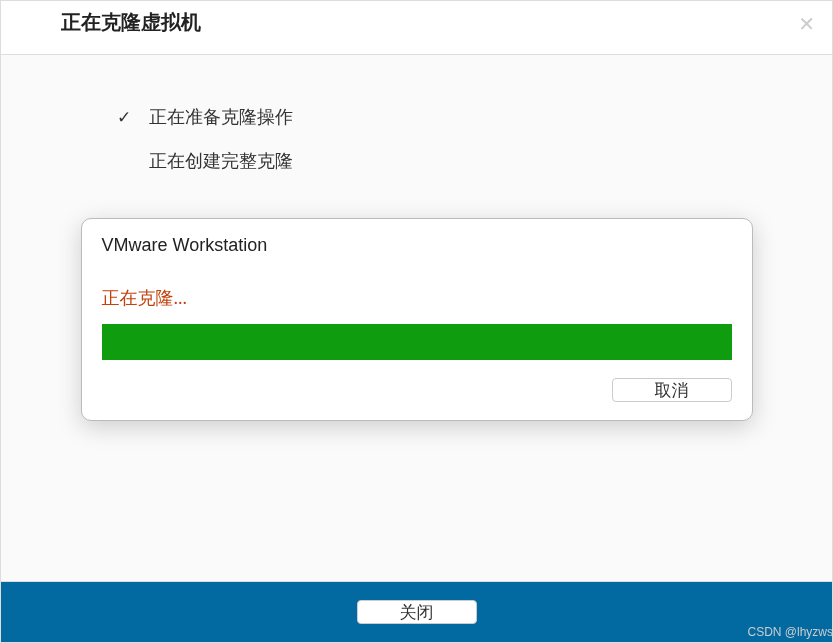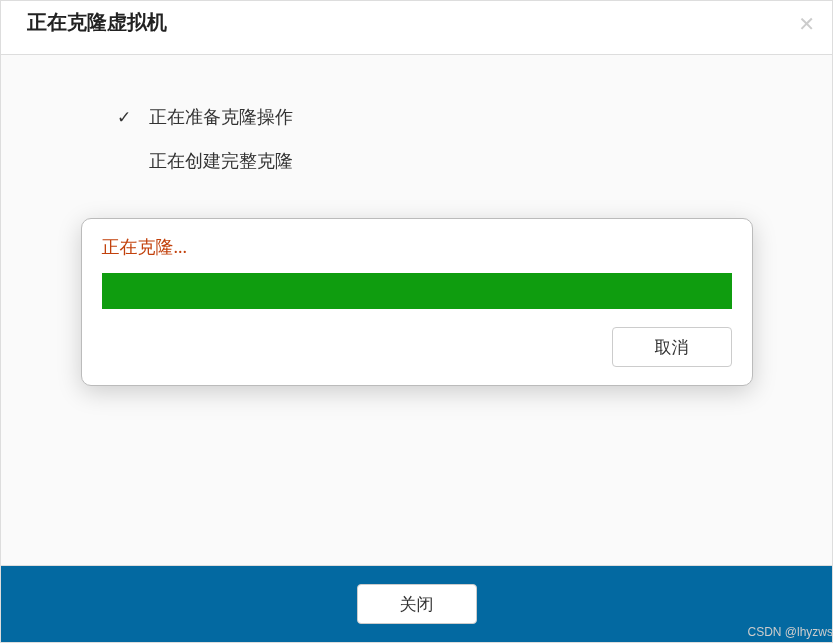--- a/index.html
+++ b/index.html
@@ -30,21 +30,21 @@
     }
     .wizard-window-title {
       color: #999;
       font-size: 18px;
       padding: 18px 20px 8px 20px;
     }
     .wizard-subtitle {
       color: #222;
       font-size: 20px;
       font-weight: bold;
-      padding: 8px 20px 18px 26px;
+      padding: 8px 20px 18px 60px;
     }
     .close-x {
       position: absolute;
       top: 12px;
       right: 18px;
       font-size: 20px;
       color: #ccc;
       cursor: pointer;
       font-weight: 300;
     }
@@ -74,21 +74,21 @@
     }
     .wizard-footer {
       border-top: 1px solid #ddd;
       background: #0369a1;
       padding: 18px 24px;
       display: flex;
       justify-content: center;
     }
     .btn {
       min-width: 120px;
-      height: 40px;
+      height: 24px;
       background: #fff;
       border: 1px solid #ccc;
       border-radius: 4px;
       font-size: 17px;
       color: #333;
       cursor: pointer;
       font-family: inherit;
     }
     .modal-overlay {
       position: absolute;
@@ -159,20 +159,21 @@
     </div>
   </div>
 
   <div class="wizard-footer">
     <button class="btn">关闭</button>
   </div>
 </div>
 
 <div class="modal-overlay">
   <div class="progress-dialog">
+    <div class="dialog-title">VMware Workstation</div>
     <div class="dialog-status">正在克隆...</div>
     <div class="progress-bar"></div>
     <div class="dialog-actions">
       <button class="btn">取消</button>
     </div>
   </div>
 </div>
 
 <div class="watermark">CSDN @lhyzws</div>
 

